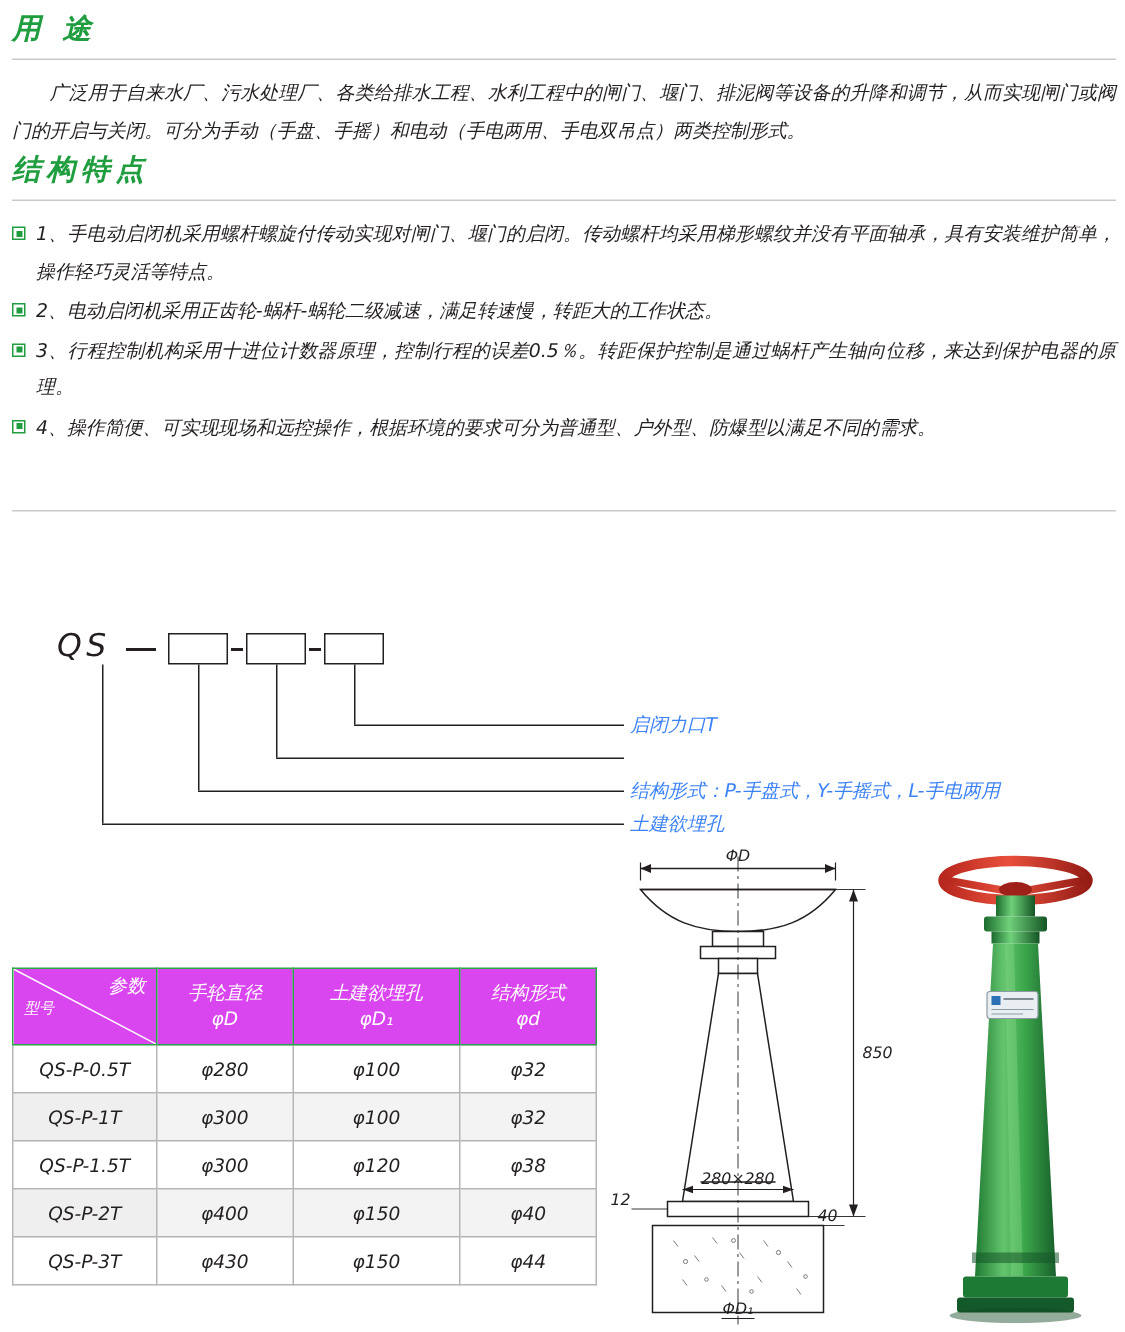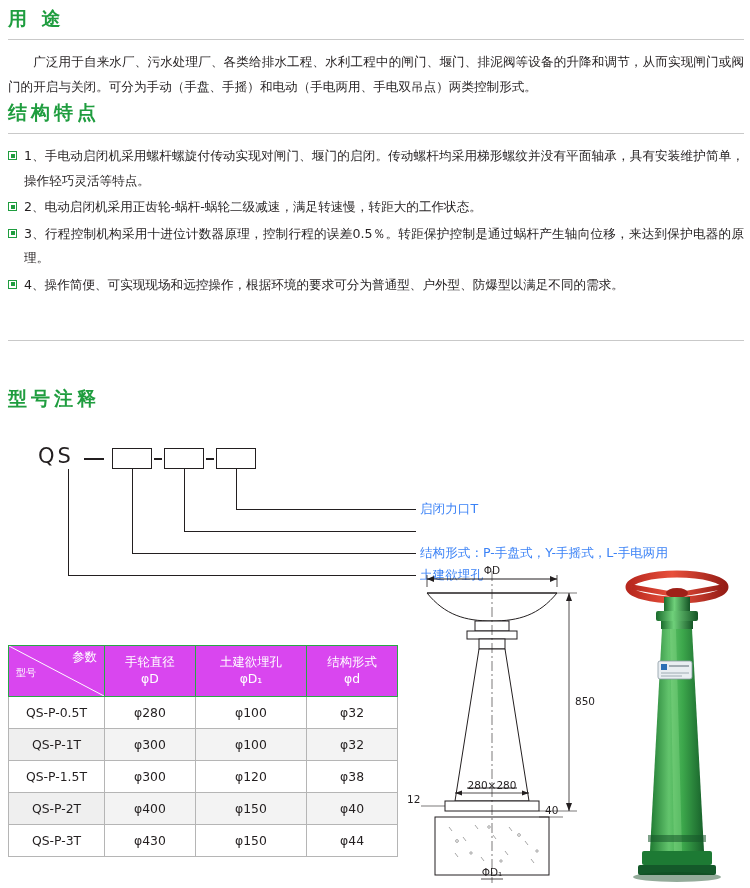--- a/index.html
+++ b/index.html
@@ -3,21 +3,21 @@
 <meta charset="utf-8">
 <style>
   * { box-sizing: border-box; }
   html, body {
     margin: 0; padding: 0;
     width: 750px; height: 888px;
     background: #ffffff;
     font-family: "DejaVu Sans", "Liberation Sans", sans-serif;
     color: #231f20;
   }
-  .page { position: relative; width: 750px; height: 888px; overflow: hidden; }
+  .page { position: relative; width: 750px; height: 888px; overflow: hidden; font-style: italic; }
 
   
   .sec-head {
     font-size: 19px;
     font-weight: bold;
     letter-spacing: 4px;
     color: #1f9d3f;
     margin: 0;
     padding: 0;
   }
@@ -178,21 +178,20 @@
       <div class="feat-item">
         <span class="feat-bullet"></span>
         <span class="feat-text">4、操作简便、可实现现场和远控操作，根据环境的要求可分为普通型、户外型、防爆型以满足不同的需求。</span>
       </div>
     </div>
   </section>
 
   <div id="mid-rule"></div>
 
   <section id="model-block">
-    <h2 class="sec-head">型号注释</h2>
 
     <div id="model-diagram">
       <span class="qs-label">QS</span>
       <span class="dash-main"></span>
 
       <span class="mbox" style="left:104px;"></span>
       <span class="mdash" style="left:146px;"></span>
       <span class="mbox" style="left:156px;"></span>
       <span class="mdash" style="left:198px;"></span>
       <span class="mbox" style="left:208px;"></span>

